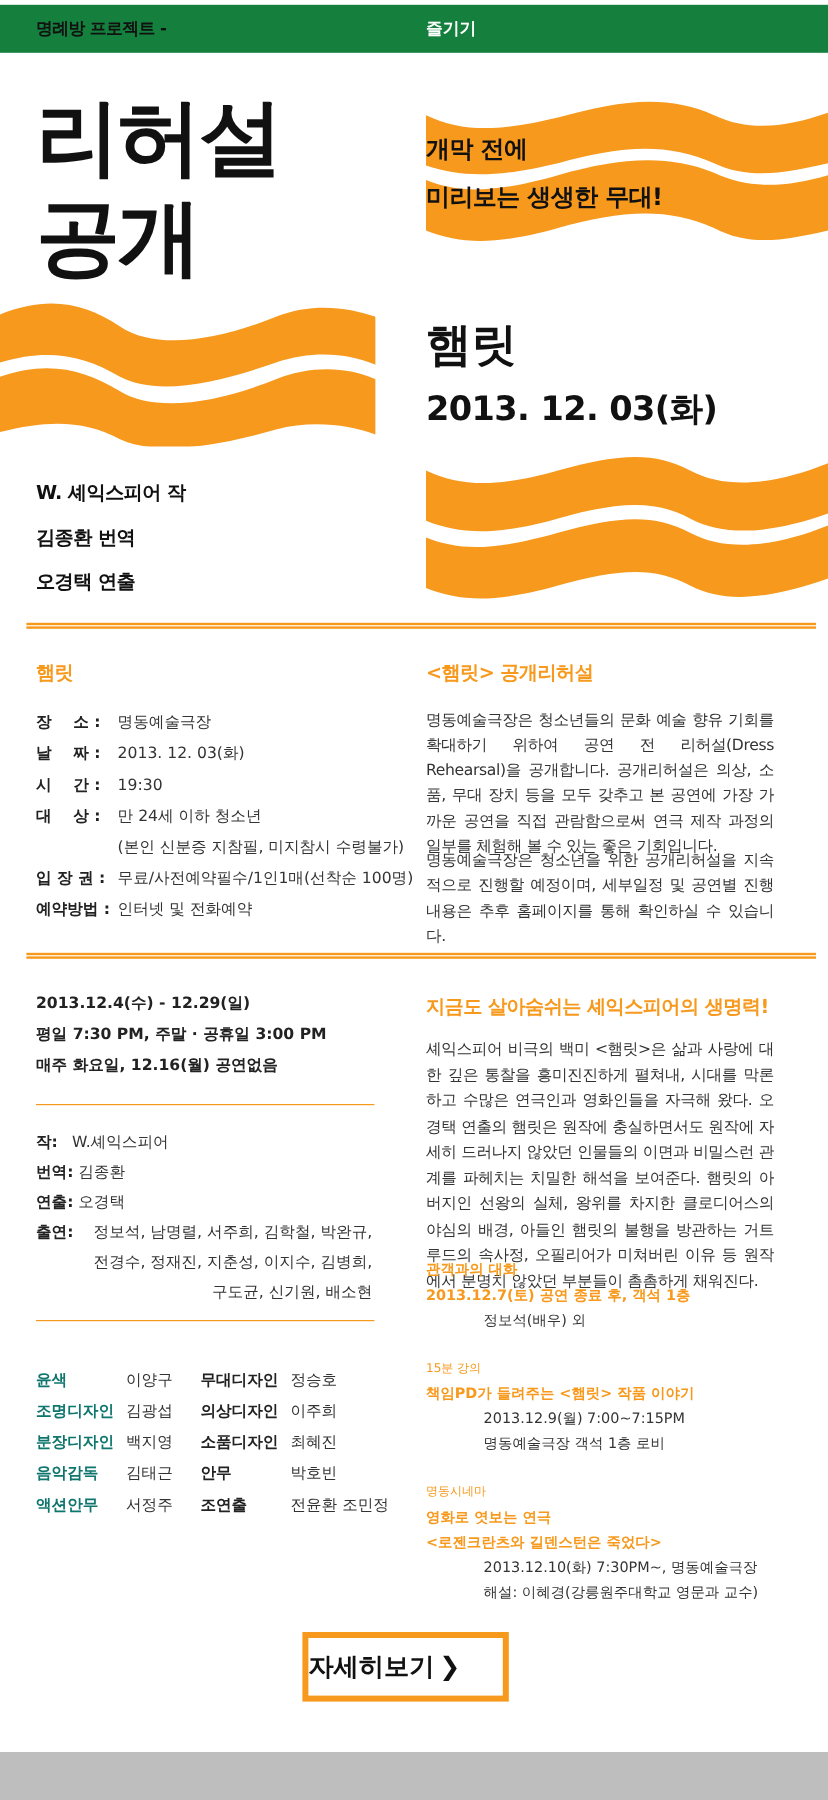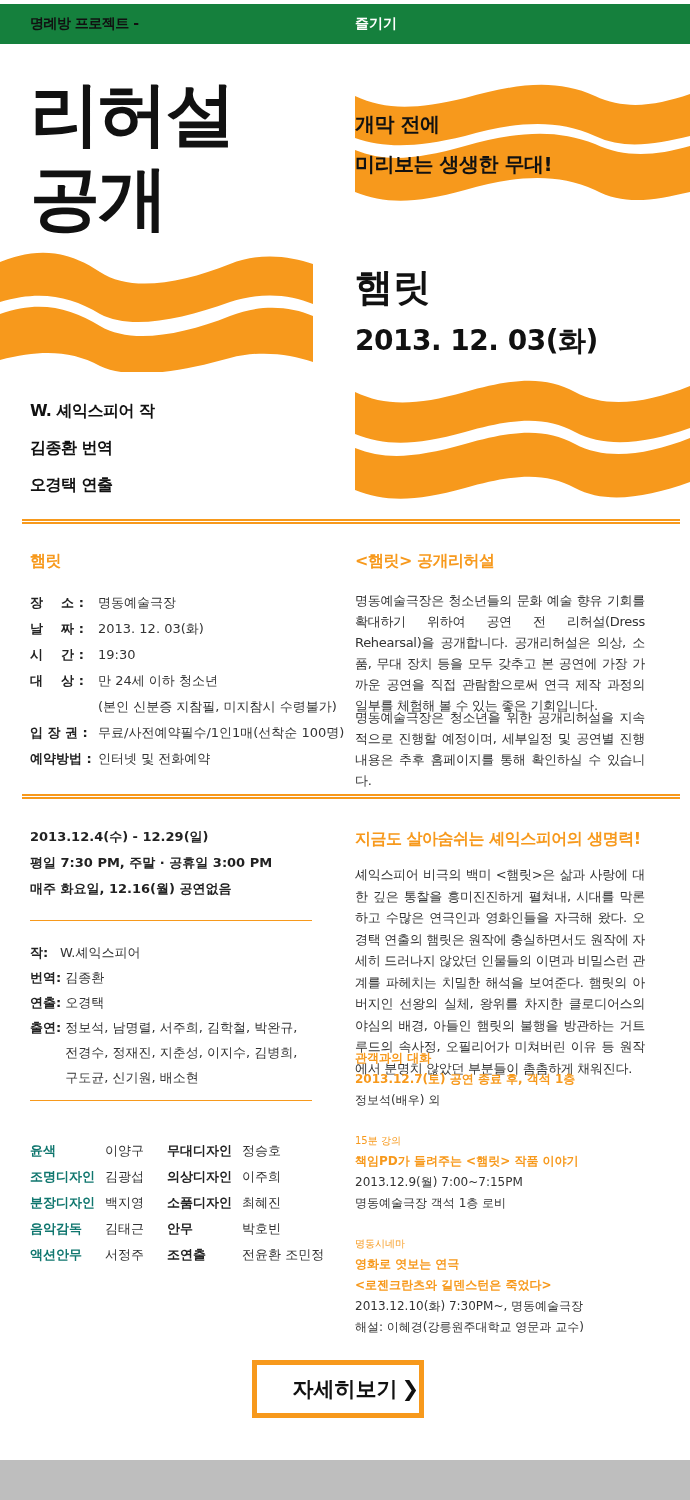--- a/index.html
+++ b/index.html
@@ -29,23 +29,23 @@
   .cast-key.w { width:auto; margin-right:4px; }
   .staff { left:30px; top:1138px; font-size:13px; line-height:26px; }
   .staff-row { display:flex; }
   .staff-row .k1 { width:75px; font-weight:bold; color:#0f766e; }
   .staff-row .v1 { width:62px; color:#333; }
   .staff-row .k2 { width:75px; font-weight:bold; color:#222; }
   .staff-row .v2 { color:#333; }
   .events { left:355px; top:1048px; font-size:12px; line-height:21px; }
   .ev-label { color:#F7991C; font-size:10px; }
   .ev-title { color:#F7991C; font-weight:bold; font-size:12px; }
-  .ev-text { color:#333; font-size:12px; }
+  .ev-text { color:#333; font-size:12px;margin-left:48px; }
   .event { margin-bottom:19px; }
-  .more-btn { left:252px; top:1360px; width:172px; height:58px; border:5px solid #F7991C; background:#fff; display:flex; align-items:center; justify-content:flex-end; font-size:21px; font-weight:bold; color:#111; cursor:pointer; }
+  .more-btn { left:252px; top:1360px; width:172px; height:58px; border:5px solid #F7991C; background:#fff; display:flex; align-items:center; justify-content:flex-start; font-size:21px; font-weight:bold; color:#111; cursor:pointer; }
   .footer { left:0; top:1460px; width:690px; height:40px; background:#BEBEBE; }
 </style>
 </head>
 <body>
 
 <div class="abs topbar">
   <span class="abs left">명례방 프로젝트 -</span>
   <span class="abs center">즐기기</span>
 </div>
 
@@ -139,21 +139,21 @@
   <div class="cast-row">
       <span class="cast-key w">번역:</span>
       <span>김종환</span>
     </div>
   <div class="cast-row">
       <span class="cast-key w">연출:</span>
       <span>오경택</span>
     </div>
   <div class="cast-row">
       <span class="cast-key w">출연:</span>
-      <span style="width:245px;">정보석, 남명렬, 서주희, 김학철, 박완규, 전경수, 정재진, 지춘성, 이지수, 김병희, 구도균, 신기원, 배소현</span>
+      <span style="width:245px;text-align:right;">정보석, 남명렬, 서주희, 김학철, 박완규, 전경수, 정재진, 지춘성, 이지수, 김병희, 구도균, 신기원, 배소현</span>
     </div>
 </div>
 
 <div class="abs thin-line" style="top:1100px;"></div>
 
 <div class="abs staff">
   <div class="staff-row">
       <span class="k1">윤색</span>
       <span class="v1">이양구</span>
       <span class="k2">무대디자인</span>

